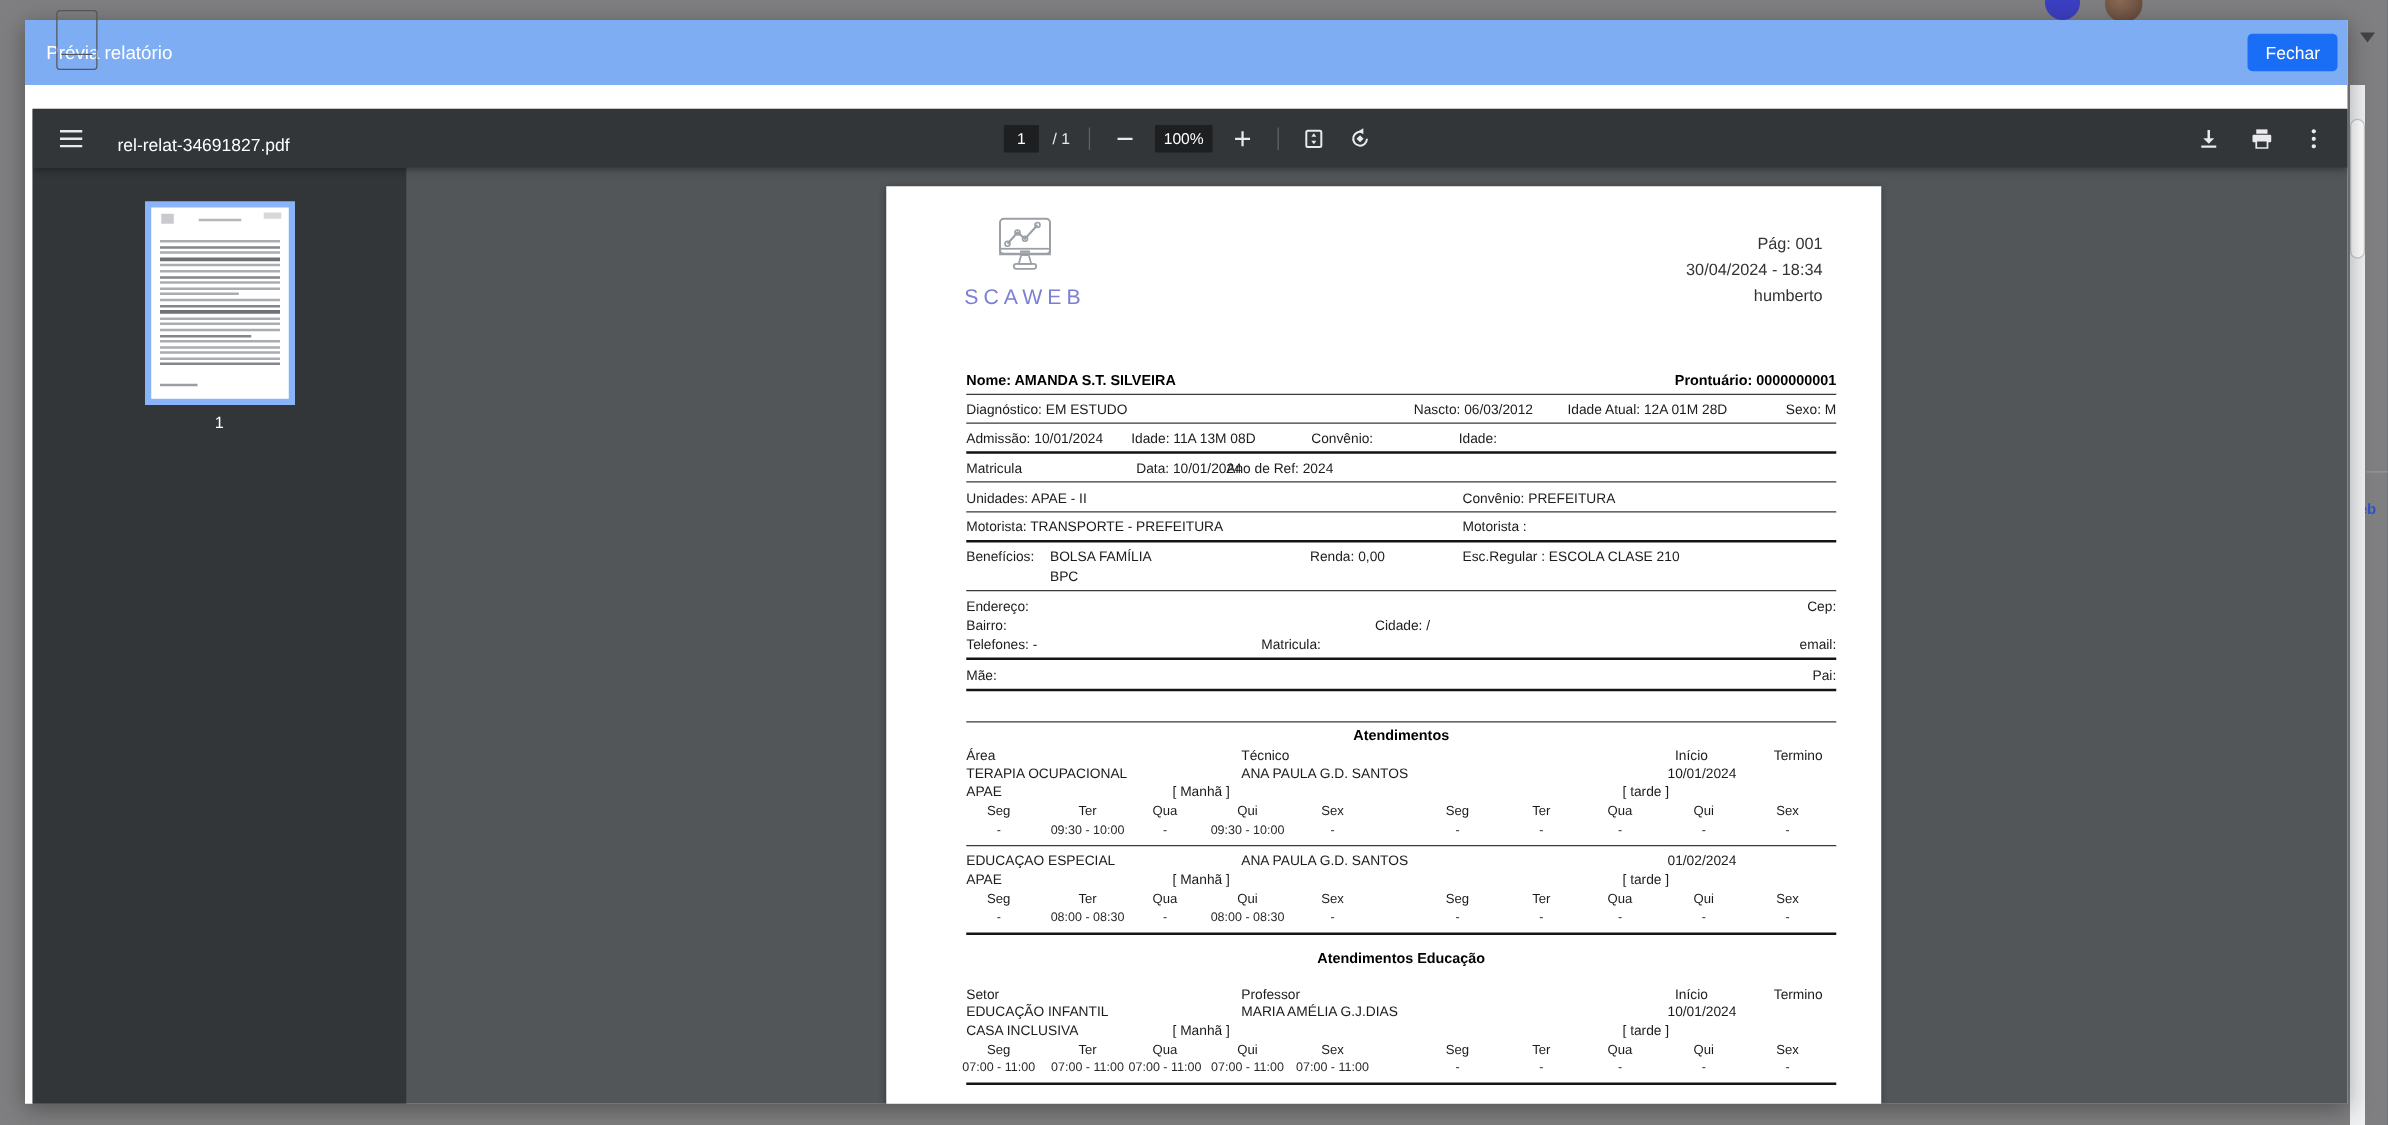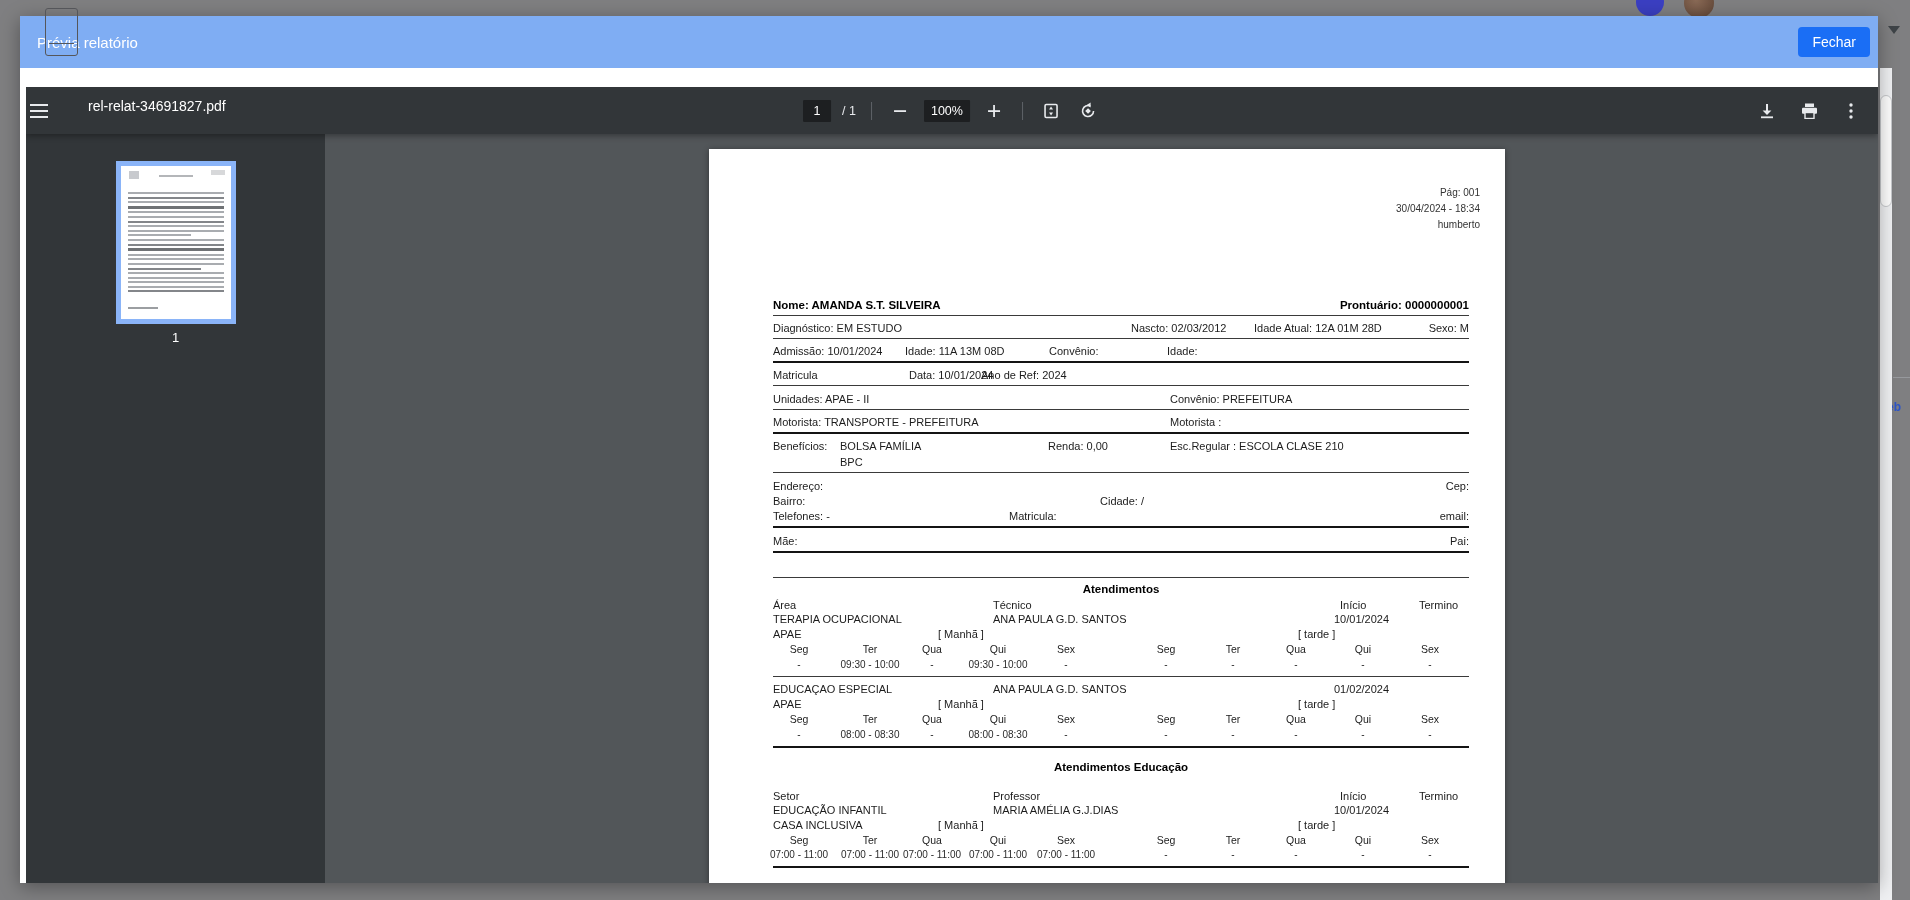--- a/index.html
+++ b/index.html
@@ -35,21 +35,21 @@
   .close-btn { background:var(--close-button,#1a6ef5); color:#fff; border:none;
     border-radius:4px; font-size:14px; padding:7px 14px; cursor:pointer;
     font-family:"Liberation Sans",sans-serif; }
 
   
   .viewer { position:absolute; left:6px; right:0; top:71px; bottom:0;
     background:var(--viewer-bg,#525659); overflow:hidden; }
   .toolbar { position:absolute; left:0; right:0; top:0; height:47px;
     background:var(--toolbar-bg,#323639); color:#e8eaed; display:flex; align-items:center;
     box-shadow:0 2px 6px rgba(0,0,0,.35); z-index:6; }
-  .tb-left { display:flex; align-items:flex-start; gap:36px; }
+  .tb-left { display:flex; align-items:flex-end; padding-left:18px; gap:24px; }
   .filename { font-size:14px; font-weight:500; color:#fff; }
   .tb-center { position:absolute; left:50%; top:0; height:47px; transform:translateX(-50%);
     display:flex; align-items:center; gap:11px; }
   .chip { background:#1d1f21; color:#fff; font-size:12.5px; text-align:center;
     border:none; border-radius:1px; height:22px; font-family:"Liberation Sans",sans-serif; }
   .chip.page { width:28px; }
   .chip.zoom { width:46px; line-height:22px; }
   .pg-total { font-size:12.5px; color:#e8eaed; }
   .tb-sep { width:1px; height:18px; background:#5f6368; margin:0 4px; }
   .icon-btn { background:none; border:none; width:26px; height:26px; display:flex;
@@ -80,21 +80,21 @@
   
   .content { position:absolute; left:299px; right:0; top:47px; bottom:0; overflow:hidden; }
   .pdf-page { position:absolute; left:384px; top:15px; width:796px; height:1060px;
     background:var(--page-bg,#fff); box-shadow:0 1px 6px rgba(0,0,0,.4); color:#1f1f1f; }
 
   .logo { position:absolute; left:48px; top:24px; width:126px; text-align:center; }
   .brand { display:block; margin-top:4px; font-size:17px; letter-spacing:4px;
     color:var(--logo-text,#7b80d6); }
   .doc-title { position:absolute; left:0; top:76px; width:100%; text-align:center;
     font-size:12.5px; color:#111; }
-  .doc-meta { position:absolute; right:25px; top:36px; text-align:right; font-size:10px;
+  .doc-meta { position:absolute; right:47px; top:36px; text-align:right; font-size:13px;
     color:#333; line-height:1.6; }
 
   .doc-body { position:absolute; left:64px; top:0; width:696px; }
   .r { position:absolute; width:696px; font-size:11px; white-space:nowrap; color:#1c1c1c; }
   .r .c { position:absolute; top:0; }
   .r .cr { position:absolute; top:0; right:0; }
   .b { font-weight:bold; font-size:11.5px; color:#000; }
   .hr { position:absolute; width:696px; height:1px; background:#3a3a3a; }
   .hr.thick { height:2px; background:#141414; }
   .sec-title { position:absolute; width:696px; text-align:center; font-weight:bold;
@@ -233,37 +233,52 @@
             <i></i>
           <span class="mfoot"></span>
         </div>
       </div>
       <div class="thumb-num">1</div>
     </div>
 
     <div class="content">
       <div class="pdf-page">
 
+        <div class="logo">
+          <svg width="54" height="46" viewBox="0 0 54 46">
+            <rect x="7" y="2" width="40" height="28" rx="3" fill="none" stroke="#9aa0a6" stroke-width="1.6"></rect>
+            <rect x="7" y="26" width="40" height="4.5" fill="none" stroke="#9aa0a6" stroke-width="1.4"></rect>
+            <rect x="23" y="27.4" width="8" height="1.8" fill="#9aa0a6"></rect>
+            <path d="M13 22 L21 13 L27 18 L37 7" fill="none" stroke="#9aa0a6" stroke-width="1.6"></path>
+            <circle cx="13" cy="22" r="2" fill="none" stroke="#9aa0a6" stroke-width="1.3"></circle>
+            <circle cx="21" cy="13" r="2" fill="none" stroke="#9aa0a6" stroke-width="1.3"></circle>
+            <circle cx="27" cy="18" r="2" fill="none" stroke="#9aa0a6" stroke-width="1.3"></circle>
+            <circle cx="37" cy="7" r="2" fill="none" stroke="#9aa0a6" stroke-width="1.3"></circle>
+            <path d="M24 31 L22 38 L32 38 L30 31 Z" fill="none" stroke="#9aa0a6" stroke-width="1.4"></path>
+            <rect x="18" y="38" width="18" height="4" rx="2" fill="none" stroke="#9aa0a6" stroke-width="1.4"></rect>
+          </svg>
+          <span class="brand">SCAWEB</span>
+        </div>
 
         <div class="doc-meta">
           <div>Pág: 001</div>
           <div>30/04/2024 - 18:34</div>
           <div>humberto</div>
         </div>
 
         <div class="doc-body">
 
           <div class="r b" style="top:150px">
               <span class="c" style="left:0">Nome: AMANDA S.T. SILVEIRA</span>
               <span class="cr">Prontuário: 0000000001</span>
             </div>
           <div class="hr" style="top:166px"></div>
           <div class="r" style="top:173px">
             <span class="c" style="left:0">Diagnóstico: EM ESTUDO</span>
-            <span class="c" style="left:358px">Nascto: 02/03/2012</span>
+            <span class="c" style="left:358px">Nascto: 06/03/2012</span>
             <span class="c" style="left:481px">Idade Atual: 12A 01M 28D</span>
             <span class="cr">Sexo: M</span>
           </div>
           <div class="hr" style="top:189px"></div>
           <div class="r" style="top:196px">
             <span class="c" style="left:0">Admissão: 10/01/2024</span>
             <span class="c" style="left:132px">Idade: 11A 13M 08D</span>
             <span class="c" style="left:276px">Convênio:</span>
             <span class="c" style="left:394px">Idade:</span>
           </div>

